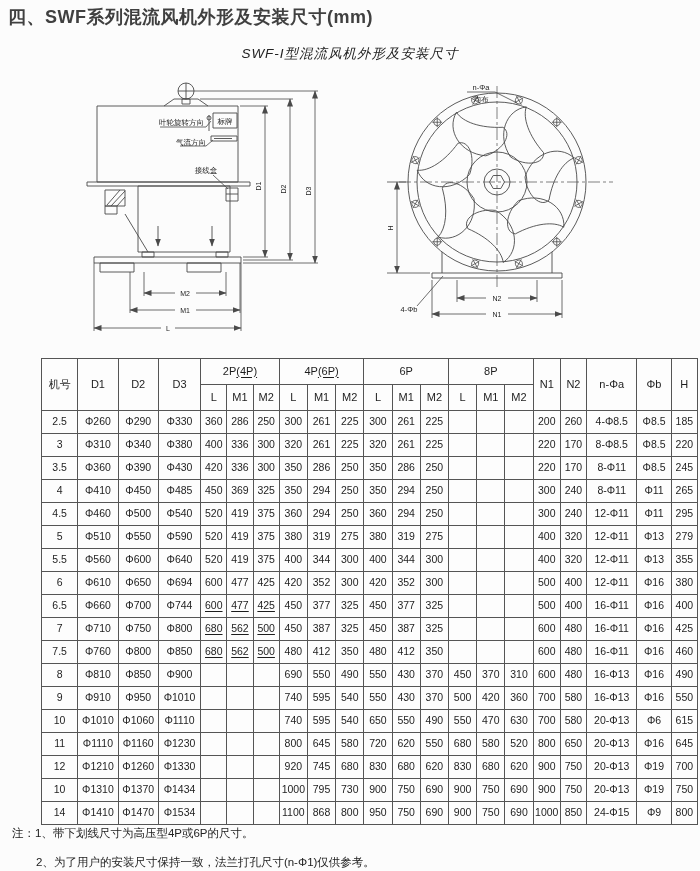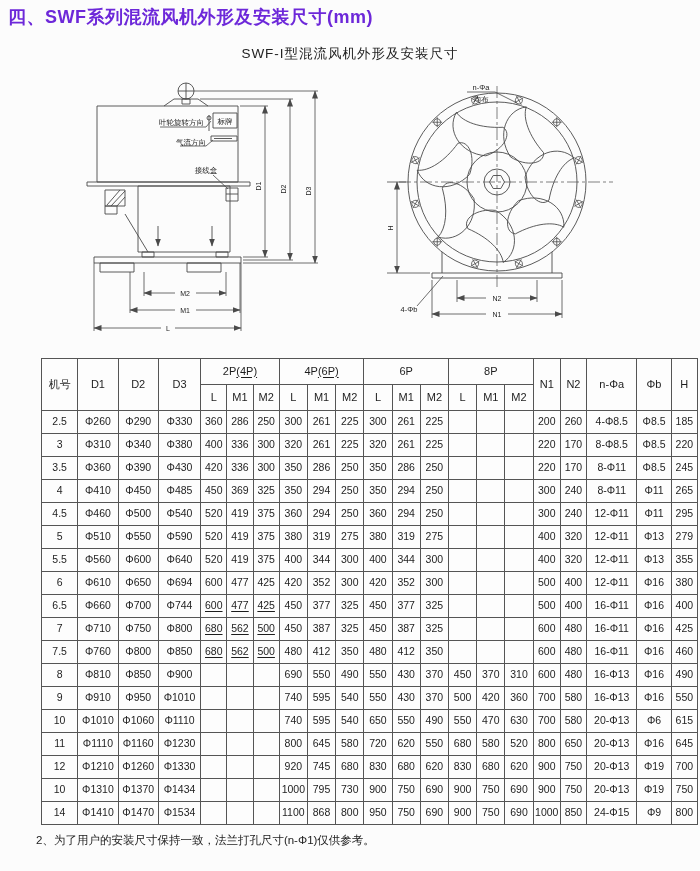--- a/index.html
+++ b/index.html
@@ -4,43 +4,43 @@
 <style>
   html,body { margin:0; padding:0; }
   body {
     width:700px; height:871px; position:relative;
     background:#fcfcfc; color:#1a1a1a;
     font-family:"Liberation Sans","DejaVu Sans",sans-serif;
     overflow:hidden;
   }
   .page-title {
     position:absolute; top:5px; left:8px;
-    font-size:18px; font-weight:bold; letter-spacing:0.5px; color:#6d28d9;
+    font-size:18px; font-weight:bold; letter-spacing:0.5px; color:#404040;
   }
   .subtitle {
     position:absolute; top:45px; left:0; width:700px;
-    text-align:center; font-size:13.5px; letter-spacing:1px; color:#222;
+    text-align:center; font-size:13.5px; letter-spacing:1px; color:#222;font-style:italic;
   }
   svg.view { position:absolute; }
   svg.view * { vector-effect:non-scaling-stroke; }
   svg text { font-family:"Liberation Sans","DejaVu Sans",sans-serif; fill:#222; }
   .dim-table {
     position:absolute; top:358px; left:41px; width:657px;
     border-collapse:collapse; table-layout:fixed; background:#fdfdfd;
   }
   .dim-table th, .dim-table td {
     border:1px solid #555; padding:0; text-align:center; vertical-align:middle;
     font-weight:normal; font-size:10.5px; color:#1d1d1d; line-height:1.05;
     overflow:hidden; white-space:nowrap;
   }
   .dim-table thead th { height:25px; font-size:11px;margin-top:48px; }
   .dim-table tbody td { height:22px; }
   .u { text-decoration:underline; text-underline-offset:2px; }
   .notes { position:absolute; left:12px; top:826px; font-size:11.5px; color:#222; }
-  .note-line2 { margin-top:7px; padding-left:24px; }
+  .note-line2 { margin-top:14px; padding-left:24px; }
 </style>
 </head>
 <body>
 
 <div class="page-title">四、SWF系列混流风机外形及安装尺寸(mm)</div>
 <div class="subtitle">SWF-I型混流风机外形及安装尺寸</div>
 
 <svg class="view" style="left:80px; top:76px;" width="300" height="268" viewBox="0 0 300 268">
   <defs>
     <marker id="ar" orient="auto-start-reverse" markerUnits="userSpaceOnUse" markerWidth="9" markerHeight="8" refX="7.5" refY="3">
@@ -734,14 +734,15 @@
         <td>1000</td>
         <td>850</td>
         <td>24-Φ15</td>
         <td>Φ9</td>
         <td>800</td>
       </tr>
     </tbody>
 </table>
 
 <div class="notes">
+  <div>注：1、带下划线尺寸为高压型4P或6P的尺寸。</div>
   <div class="note-line2">2、为了用户的安装尺寸保持一致，法兰打孔尺寸(n-Φ1)仅供参考。</div>
 </div>
 
 </body></html>

